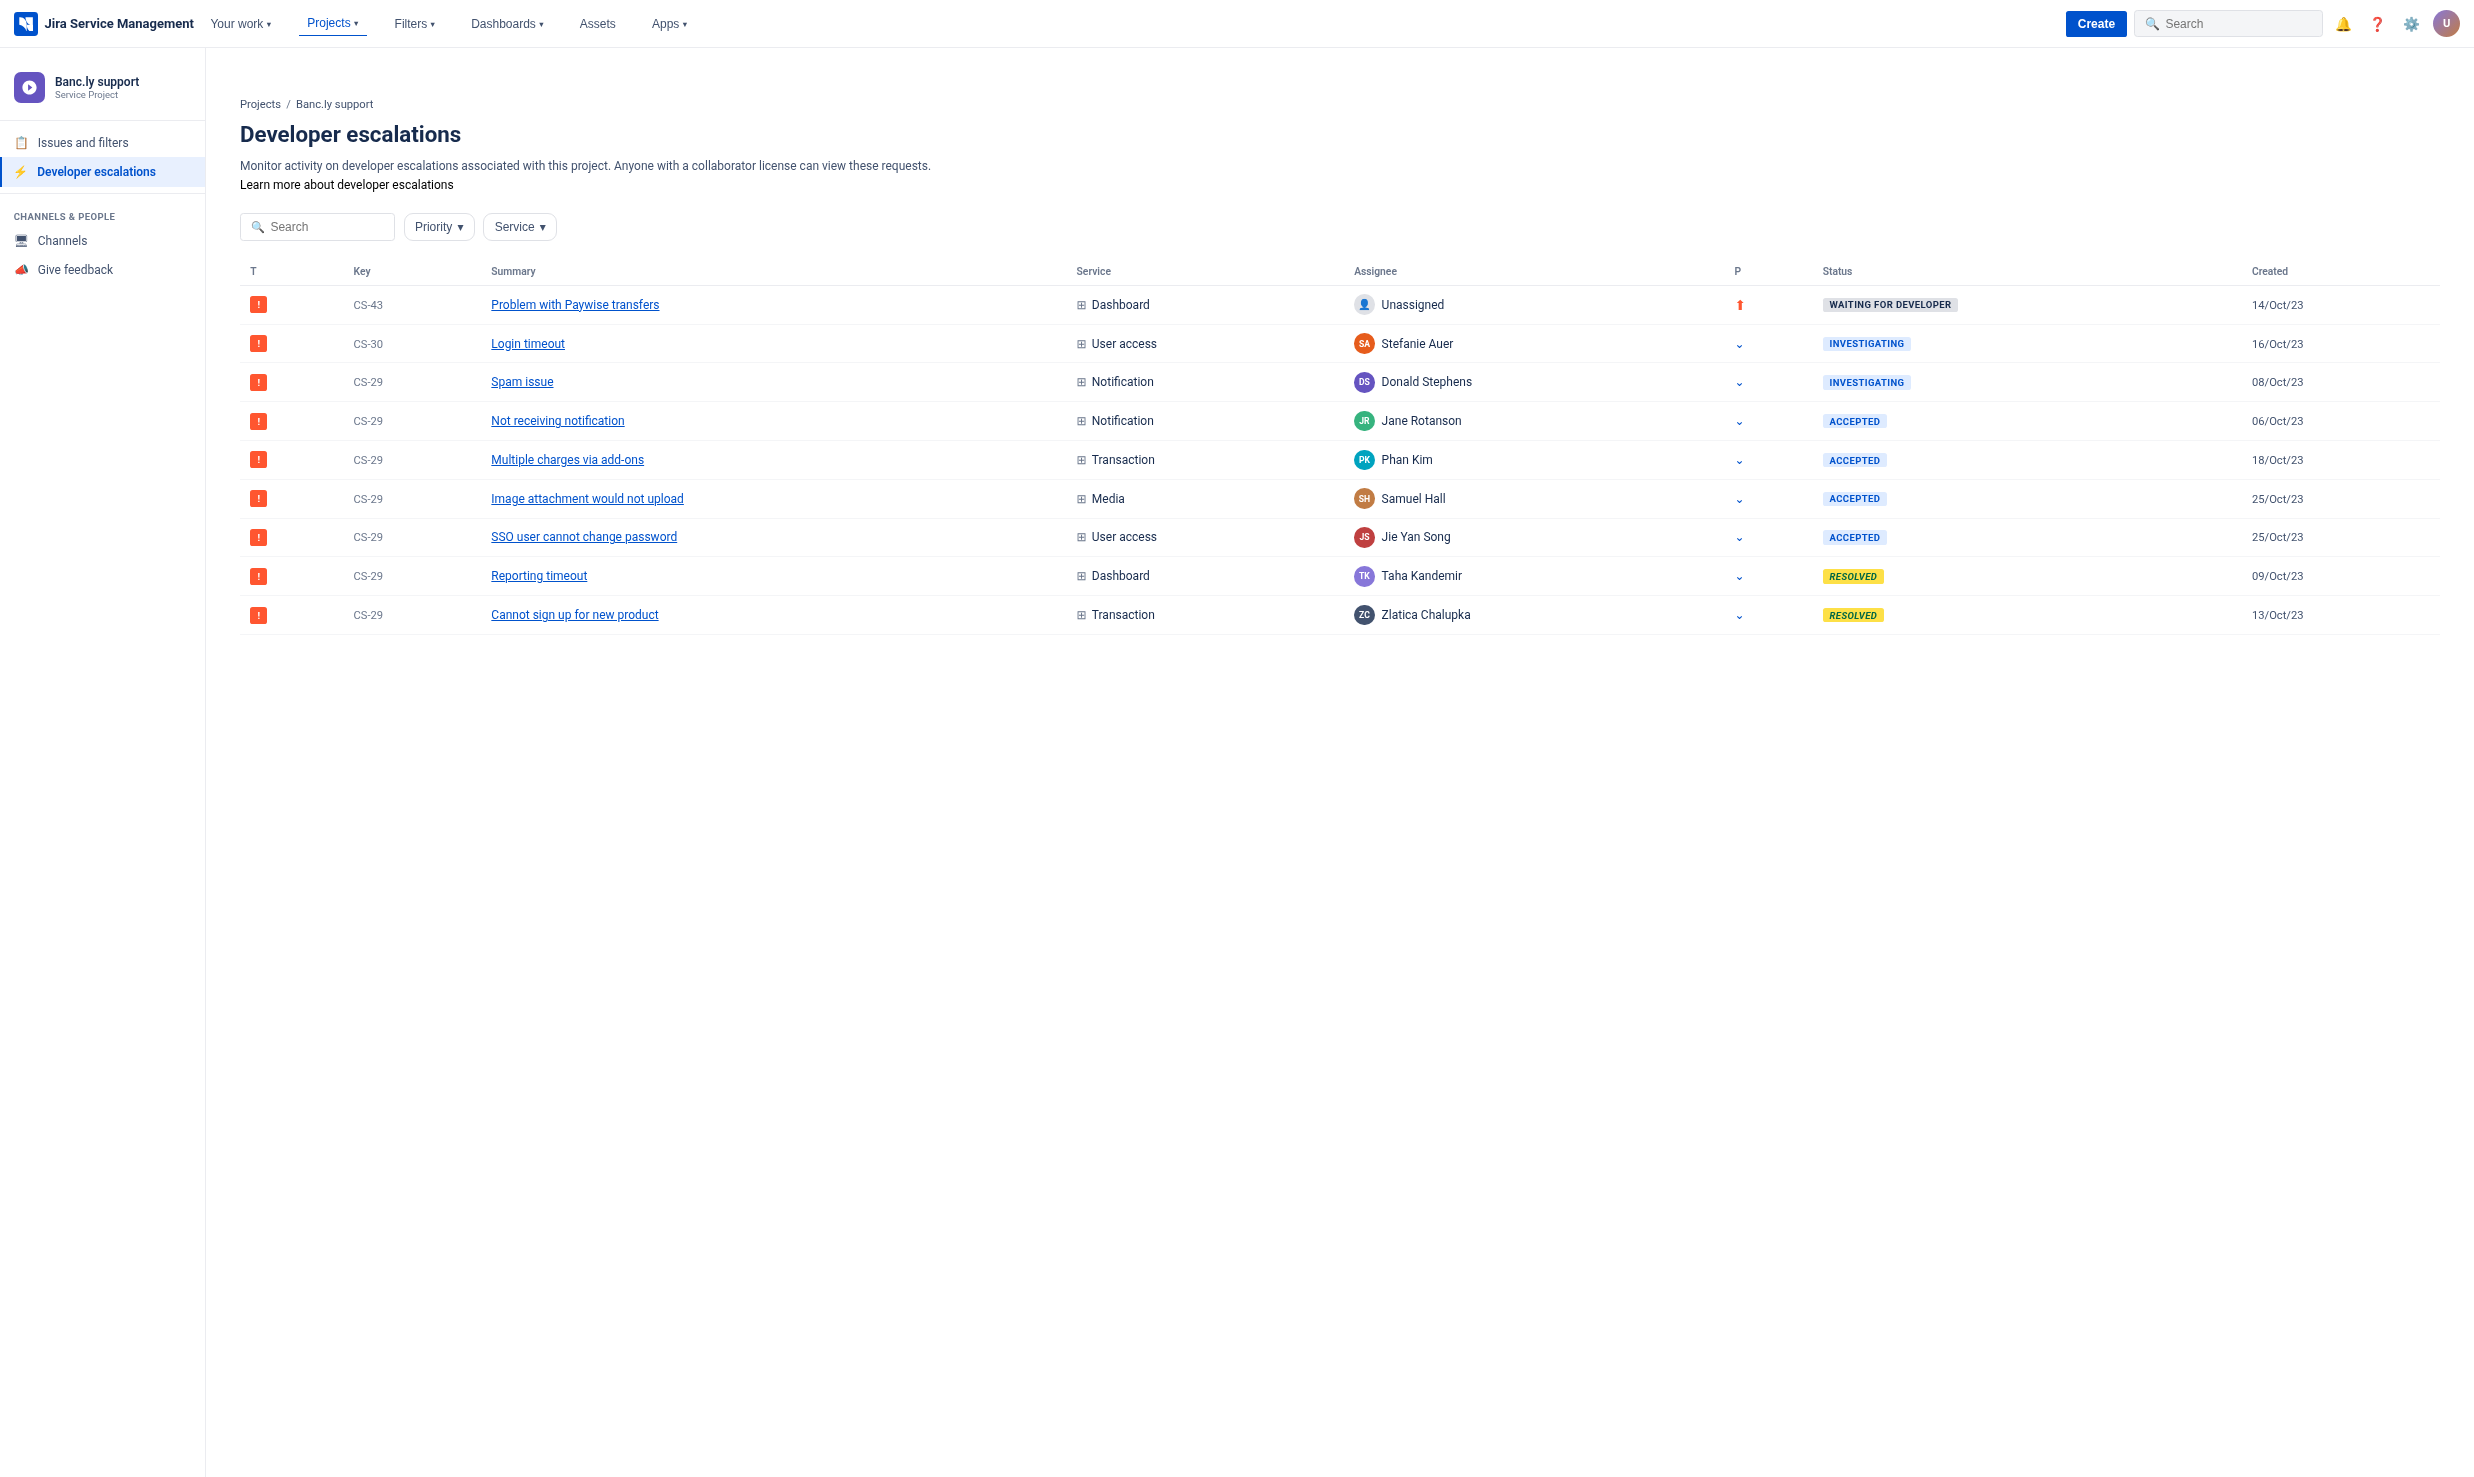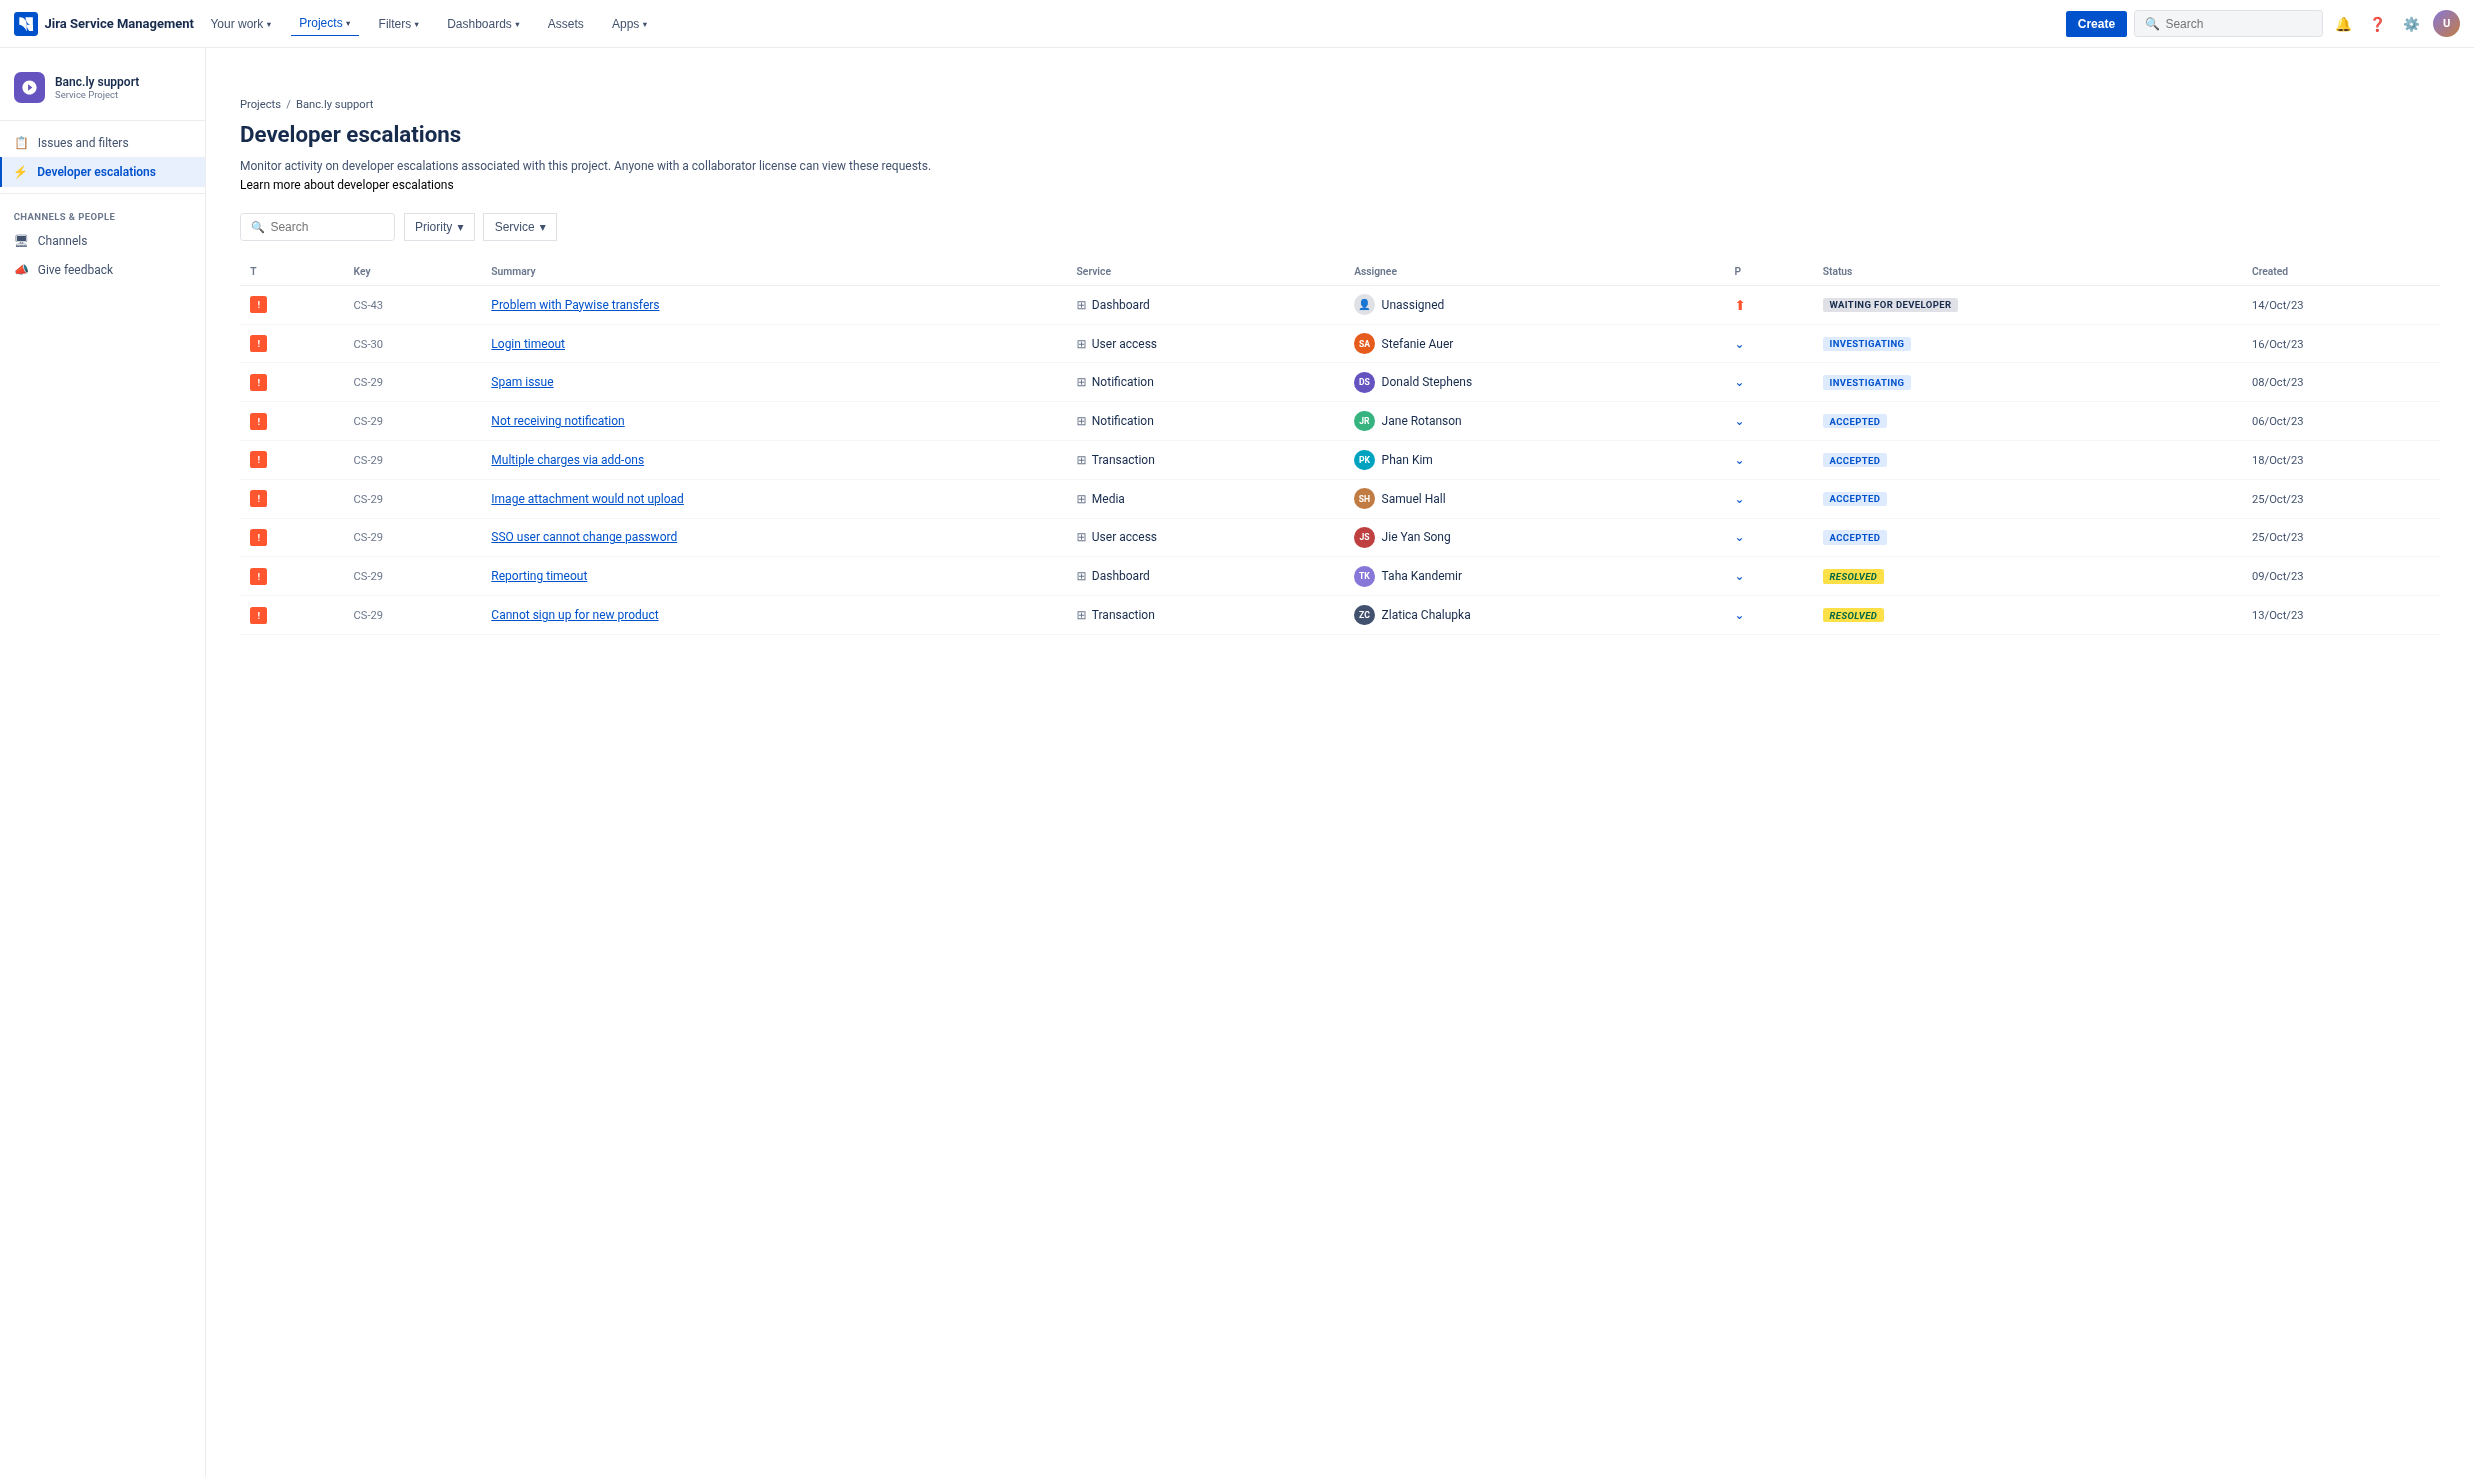--- a/index.html
+++ b/index.html
@@ -7,21 +7,21 @@
 
     
     .topnav {
       display: flex; align-items: center; height: 48px;
       background: #fff; border-bottom: 0.9px solid #ebecf0;
       padding: 0 13.7px; gap: 6.9px; position: fixed; top: 0; left: 0; right: 0; z-index: 100;
     }
     .topnav-logo { display: flex; align-items: center; gap: 6.9px; font-weight: 700; font-size: 13px; color: #172b4d; text-decoration: none; margin-right: 1px; }
     .topnav-logo-icon { width: 24px; height: 24px; background: #0052cc; border-radius: 3.4px; display: flex; align-items: center; justify-content: center; }
     .topnav-logo-icon svg { width: 15.5px; height: 15.5px; fill: #fff; }
-    .nav-items { display: flex; align-items: center; gap: 11px; justify-content: center; }
+    .nav-items { display: flex; align-items: center; gap: 19px; justify-content: center; }
     .nav-item {
       padding: 5.2px 8.6px; border-radius: 2.6px; cursor: pointer; font-size: 12px;
       color: #42526e; display: flex; align-items: center; gap: 3.4px; white-space: nowrap;
       text-decoration: none; background: none; border: none;
     }
     .nav-item.active { color: #0052cc; border-bottom: 1.7px solid #0052cc; border-radius: 0; }
     .nav-chevron { font-size: 8.6px; color: #42526e; }
     .nav-right { margin-left: auto; display: flex; align-items: center; gap: 6.9px; padding-left: 21px; }
     .search-box {
       display: flex; align-items: center; background: #f4f5f7; border: 0.9px solid #dfe1e6;
@@ -73,21 +73,21 @@
 
     
     .filters-bar { display: flex; align-items: center; gap: 8.6px; margin-bottom: 17px; }
     .filter-search {
       display: flex; align-items: center; background: #fff; border: 0.9px solid #dfe1e6;
       border-radius: 3.4px; padding: 6px 10.3px; gap: 5.2px; width: 155px;
     }
     .filter-search input { border: none; background: transparent; outline: none; font-size: 12px; color: #172b4d; width: 100%; }
     .filter-btn {
       display: flex; align-items: flex-start; gap: 5.2px; padding: 6px 10.3px;
-      border: 0.9px solid #dfe1e6; border-radius: 0; background: #fff;
+      border: 0.9px solid #dfe1e6; border-radius: 9px; background: #fff;
       cursor: pointer; font-size: 12px; color: #42526e;
     }
 
     
     .issues-table { width: 100%; border-collapse: collapse; }
     .issues-table th {
       text-align: left; font-size: 10.3px; font-weight: 600; color: #6b778c;
       padding: 6.9px 10.3px; border-bottom: 1.7px solid #ebecf0; white-space: nowrap;
     }
     .issues-table td { padding: 8.6px 10.3px; border-bottom: 0.9px solid #f4f5f7; vertical-align: middle; font-size: 12px; }

